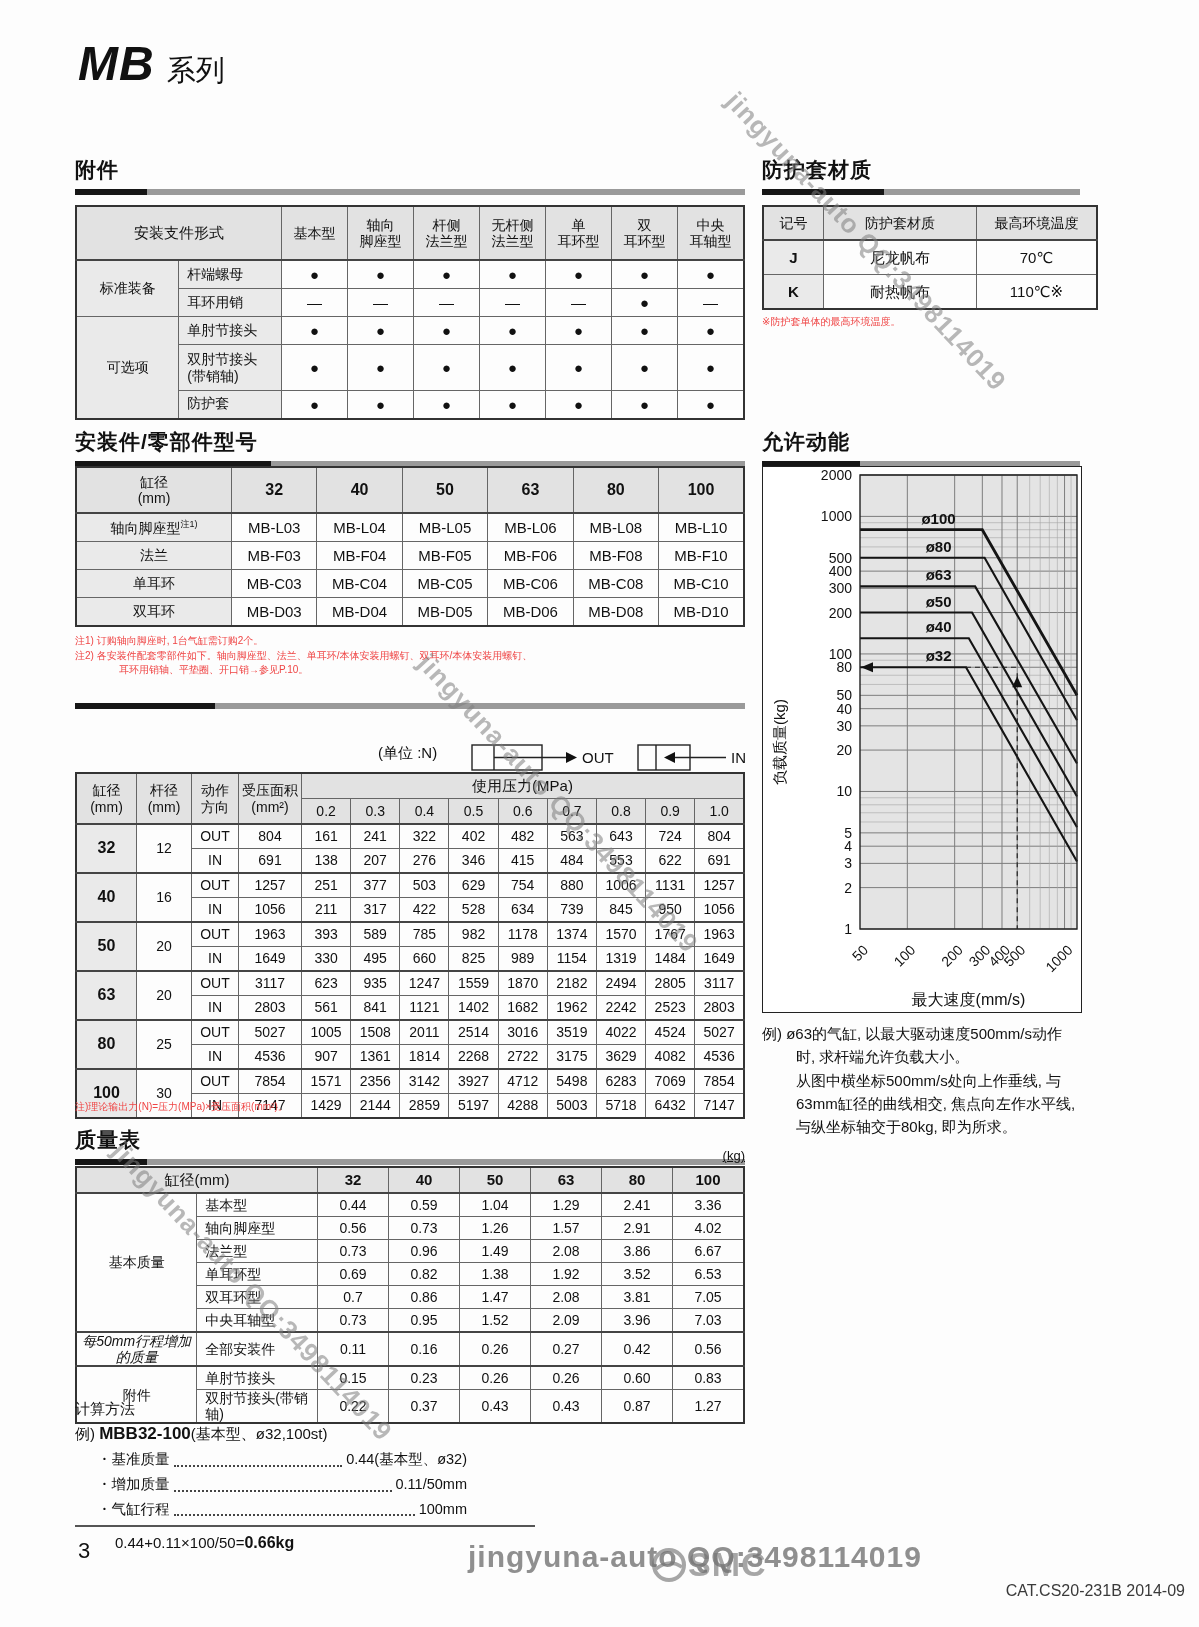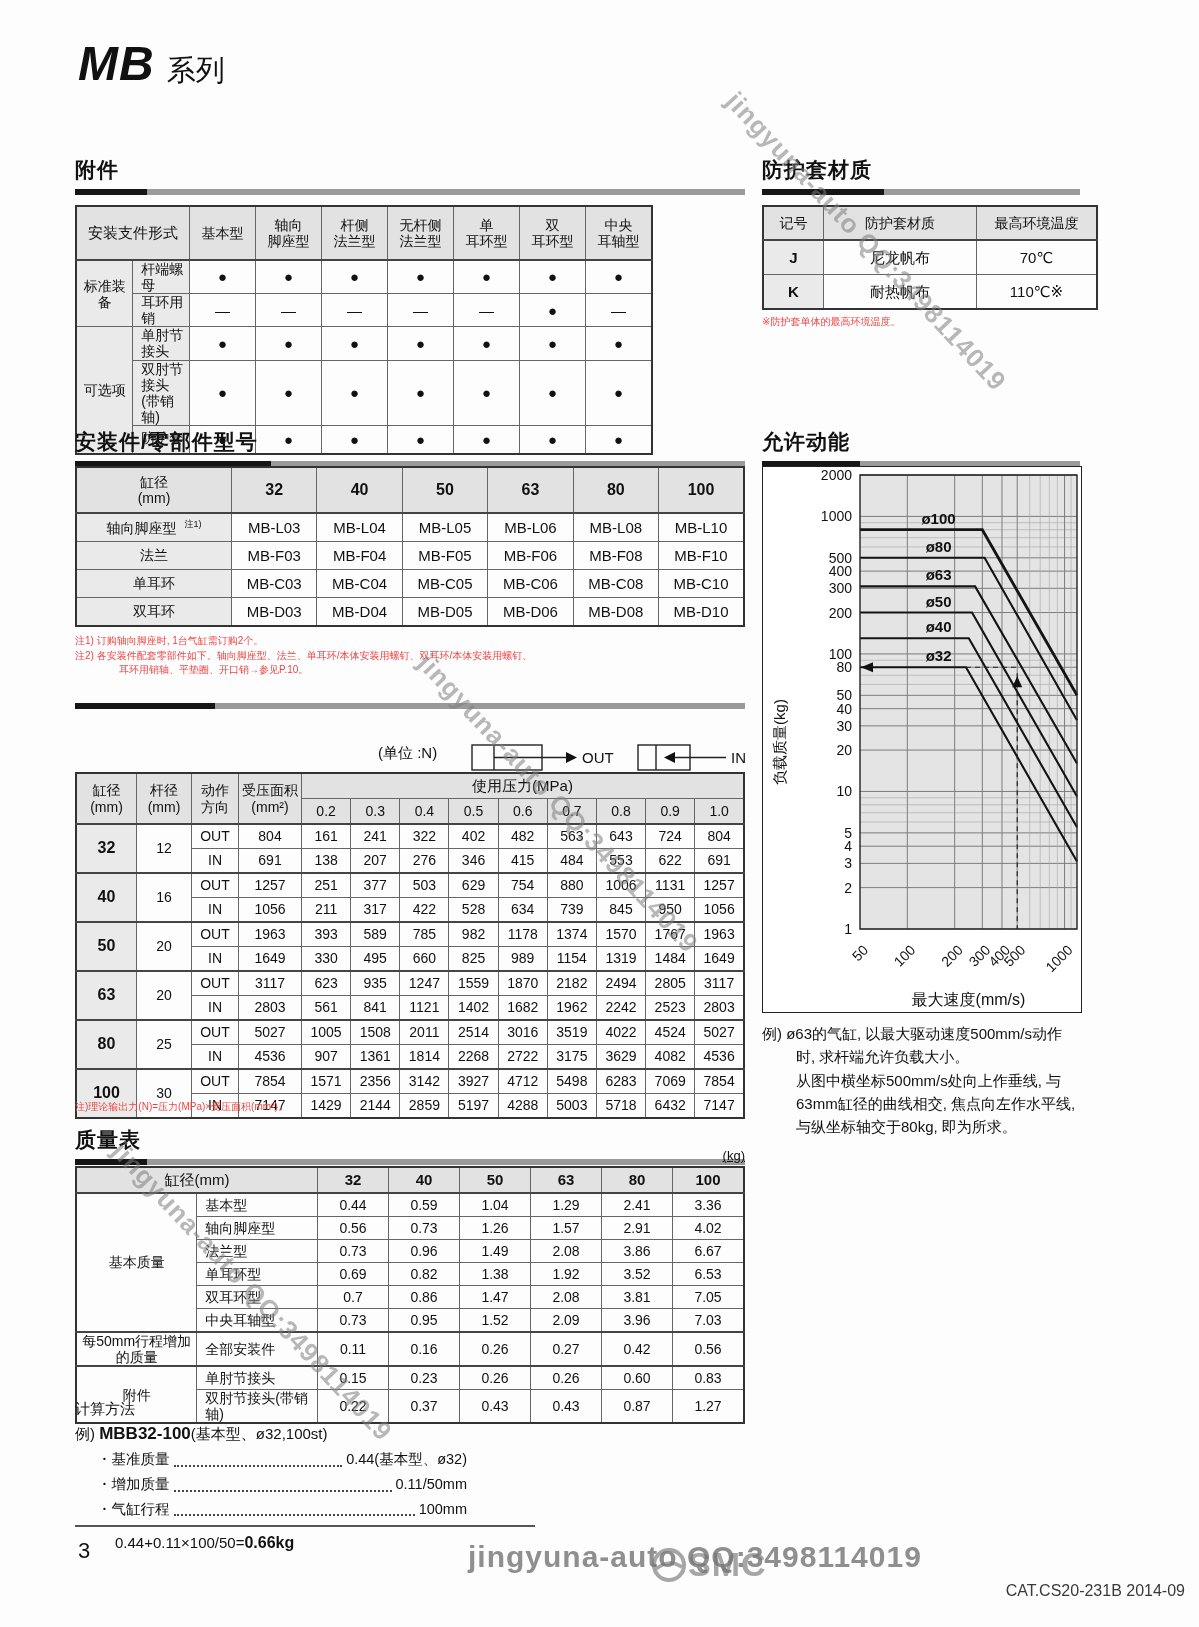--- a/index.html
+++ b/index.html
@@ -68,21 +68,21 @@
   <div class="wm big abs" style="left:468px;top:1540px;">jingyuna-auto QQ:3498114019</div>
 
   <div class="mb-title abs" style="left:78px;top:36px;">
     <span class="mb">MB</span><span class="xl">系列</span>
   </div>
 
   <div class="abs" style="left:75px;top:156px;width:670px;">
     <div class="sec-title">附件</div>
     <div class="sec-bar" style="background:linear-gradient(to right,#161616 0 72px,#9a9a9a 72px 100%);"></div>
   </div>
-  <table id="acc-table" class="abs" style="left:75px;top:205px;width:578px;">
+  <table id="acc-table" class="abs" style="left:75px;top:205px;width:670px;">
       <thead>
         <tr>
           <th colspan="2" style="height:52px;font-size:15px;">安装支件形式</th>
           <th class="pre" style="width:61px;font-size:14px;">基本型</th>
           <th class="pre" style="width:61px;font-size:14px;">轴向
 脚座型</th>
           <th class="pre" style="width:61px;font-size:14px;">杆侧
 法兰型</th>
           <th class="pre" style="width:61px;font-size:14px;">无杆侧
 法兰型</th>
@@ -190,21 +190,21 @@
           <th class="bold" style="font-size:16px;">32</th>
           <th class="bold" style="font-size:16px;">40</th>
           <th class="bold" style="font-size:16px;">50</th>
           <th class="bold" style="font-size:16px;">63</th>
           <th class="bold" style="font-size:16px;">80</th>
           <th class="bold" style="font-size:16px;">100</th>
         </tr>
       </thead>
       <tbody>
         <tr>
-          <td class="glabel" style="font-size:14px;">轴向脚座型<sup style="font-size:9px;padding-left:8px;">注1)</sup></td>
+          <td class="glabel" style="font-size:14px;">轴向脚座型<sup style="font-size:9px;">注1)</sup></td>
           <td>MB-L03</td>
           <td>MB-L04</td>
           <td>MB-L05</td>
           <td>MB-L06</td>
           <td>MB-L08</td>
           <td>MB-L10</td>
         </tr>
         <tr>
           <td class="glabel" style="font-size:14px;">法兰</td>
           <td>MB-F03</td>
@@ -625,21 +625,21 @@
         <tr>
           <td style="width:128px;text-align:left;padding-left:8px;">中央耳轴型</td>
           <td>0.73</td>
           <td>0.95</td>
           <td>1.52</td>
           <td>2.09</td>
           <td>3.96</td>
           <td>7.03</td>
         </tr>
         <tr class="group-top">
-          <td rowspan="1" style="width:147px;">每50mm行程增加的质量</td>
+          <td rowspan="1" style="width:147px;font-style:italic;">每50mm行程增加的质量</td>
           <td style="width:128px;text-align:left;padding-left:8px;">全部安装件</td>
           <td>0.11</td>
           <td>0.16</td>
           <td>0.26</td>
           <td>0.27</td>
           <td>0.42</td>
           <td>0.56</td>
         </tr>
         <tr class="group-top">
           <td rowspan="2" style="width:147px;">附件</td>

